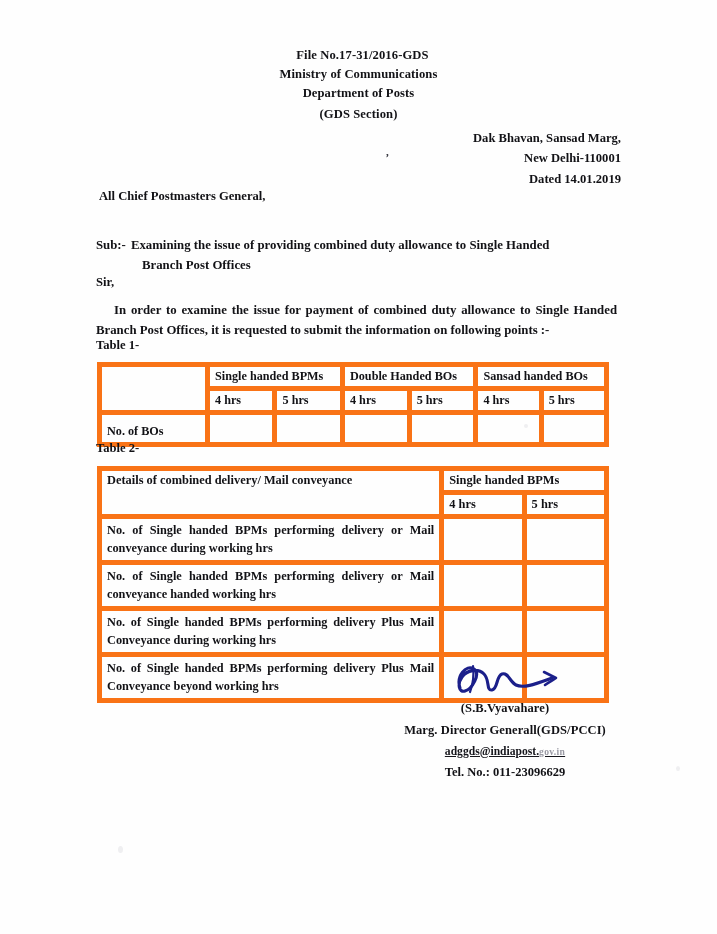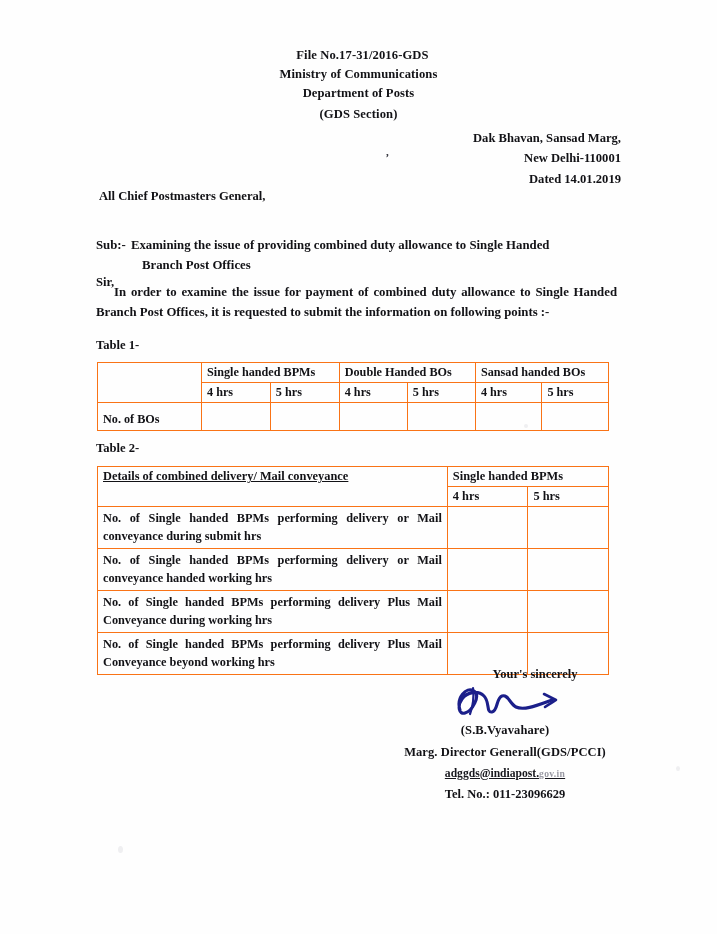--- a/index.html
+++ b/index.html
@@ -90,21 +90,21 @@
     left: 96px;
     top: 275px;
     font-size: 12.6px;
     font-weight: 600;
   }
 
   
   .body-para {
     position: absolute;
     left: 96px;
-    top: 282px;
+    top: 300px;
     width: 521px;
     font-size: 12.8px;
     font-weight: 700;
     line-height: 1.58;
     text-align: justify;
   }
   .body-para .indent { padding-left: 18px; }
 
   .table-caption {
     position: absolute;
@@ -113,21 +113,21 @@
   }
   #cap1 { left: 96px; top: 338px; }
   #cap2 { left: 96px; top: 441px; }
 
   
   table {
     border-collapse: collapse;
     font-family: "Liberation Serif", "DejaVu Serif", serif;
   }
   table td, table th {
-    border: 1px solid #f97316;
+    border: 5px solid #f97316;
     padding: 2px 5px;
     font-size: 12.2px;
     font-weight: 700;
     text-align: left;
     vertical-align: top;
     color: #121216;
   }
 
   #table1 {
     position: absolute;
@@ -143,21 +143,21 @@
     vertical-align: bottom;
     padding-bottom: 3px;
   }
 
   #table2 {
     position: absolute;
     left: 97px;
     top: 466px;
     width: 512px;
   }
-  #table2 .desc-col { width: 362px; text-decoration: underline; }
+  #table2 .desc-col { width: 362px; }
   #table2 .hrs-col { width: 74px; }
   #table2 thead td { font-size: 12.4px; }
   #table2 .grp-head { text-align: left; }
   #table2 tbody td {
     height: 32px;
     line-height: 1.5;
     font-size: 12.3px;
     text-align: justify;
     text-align-last: left;
   }
@@ -281,21 +281,21 @@
         <td class="desc-col" rowspan="2">Details of combined delivery/  Mail conveyance</td>
         <td class="grp-head" colspan="2">Single handed BPMs</td>
       </tr>
       <tr>
         <td class="hrs-col">4 hrs</td>
         <td class="hrs-col">5 hrs</td>
       </tr>
     </thead>
     <tbody id="table2-body">
         <tr>
-          <td><span>No.  of Single handed  BPMs  performing  delivery  or  Mail conveyance </span><span class="em">during submit hrs</span></td>
+          <td><span>No.  of Single handed  BPMs  performing  delivery  or  Mail conveyance </span><span class="em">during working hrs</span></td>
           <td class="blank"></td>
           <td class="blank"></td>
         </tr>
         <tr>
           <td><span>No.  of Single handed  BPMs  performing  delivery  or  Mail conveyance </span><span class="em">handed working hrs</span></td>
           <td class="blank"></td>
           <td class="blank"></td>
         </tr>
         <tr>
           <td><span>No.  of Single handed  BPMs performing delivery </span><span class="em">Plus Mail Conveyance  during working hrs</span></td>
@@ -304,21 +304,20 @@
         </tr>
         <tr>
           <td><span>No.  of Single handed  BPMs performing delivery </span><span class="em">Plus Mail Conveyance  beyond working hrs</span></td>
           <td class="blank"></td>
           <td class="blank"></td>
         </tr>
       </tbody>
   </table>
 
   <div class="sign-block">
-    <div class="sign-yours">Your's sincerely</div>
     <svg class="signature-svg" viewBox="0 0 130 44">
       <path d="M20 30 C16 18, 26 6, 34 11 C41 16, 32 31, 25 33 C19 35, 17 26, 22 19 C27 12, 38 10, 44 16 C50 22, 46 33, 52 32 C58 31, 56 18, 62 16 C68 14, 70 24, 76 27 C84 31, 98 25, 112 20" fill="none" stroke="#1b1f8a" stroke-width="3.1" stroke-linecap="round" stroke-linejoin="round"></path>
       <path d="M104 14 C110 17, 114 19, 116 20 C113 22, 109 24, 105 27" fill="none" stroke="#1b1f8a" stroke-width="2.6" stroke-linecap="round" stroke-linejoin="round"></path>
       <path d="M33 8 C34 16, 33 26, 30 34" fill="none" stroke="#1b1f8a" stroke-width="2.2" stroke-linecap="round"></path>
     </svg>
     <div class="sign-name">(S.B.Vyavahare)</div>
     <div class="sign-desig">Marg.  Director Generall(GDS/PCCI)</div>
     <div class="sign-email"><span>adggds@indiapost.</span><span class="faded">gov.in</span></div>
     <div class="sign-tel">Tel.  No.: 011-23096629</div>
   </div>

